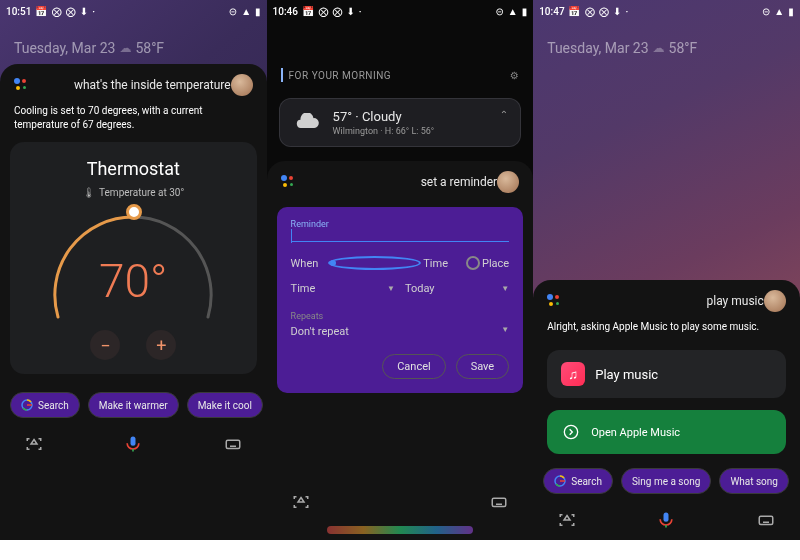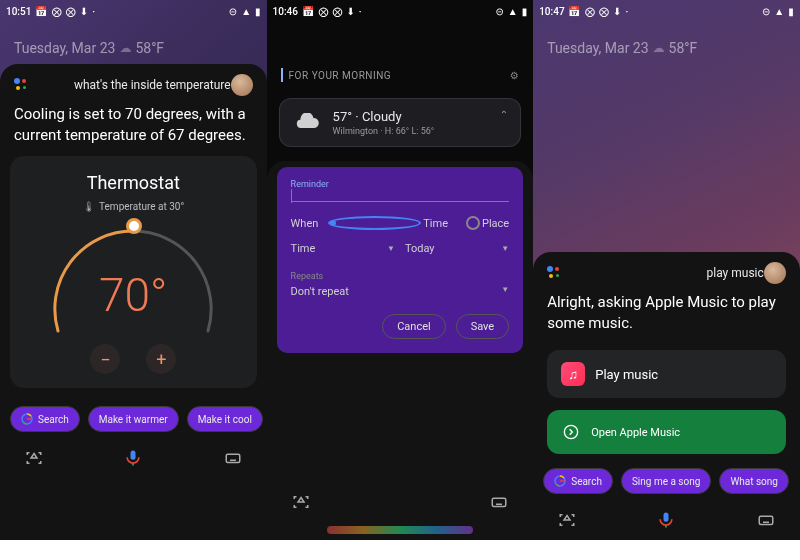--- a/index.html
+++ b/index.html
@@ -74,21 +74,21 @@
   .al-red { width:4px;height:4px;left:8px;top:1px;background:#ea4335;}
   .al-yellow{ width:4px;height:4px;left:2px;top:8px;background:#fbbc05;}
   .al-green{ width:3px;height:3px;left:9px;top:8px;background:#34a853;}
   .query-text { flex:1; text-align:right; font-size:12px; color:#e8e8e8; }
   .avatar {
     width: 22px; height:22px; border-radius:50%;
     background: radial-gradient(circle at 40% 35%, #d9b99b, #a07050);
   }
   .response {
     padding: 0 14px 10px;
-    font-size: 15px;
+    font-size: 10px;
     line-height: 1.4;
     color:#fff;
   }
 
   .card {
     margin: 0 10px 10px;
     background: #1e1f21;
     border-radius: 14px;
     padding: 16px 10px 14px;
   }
@@ -114,21 +114,21 @@
   .pm-btn {
     width:30px;height:30px;border-radius:50%;
     background:#2c2627; color:#f0936a; font-size:18px;
     display:flex; align-items:center; justify-content:center;
   }
 
   .chips {
     display:flex; gap:8px; padding:8px 10px; overflow:hidden;
   }
   .chip {
-    background:#6d28d9; border:1px solid #3a3a3a; border-radius:18px;
+    background:#4c1d95; border:1px solid #3a3a3a; border-radius:18px;
     padding:6px 10px; font-size:10px; color:#e8e8e8; white-space:nowrap;
     display:flex; align-items:center; gap:5px;
   }
   .g-logo {
     width:12px;height:12px;
   }
 
   .bottom-bar {
     display:flex; align-items:center; justify-content:space-between;
     padding: 8px 24px 10px;
@@ -340,20 +340,30 @@
         <path d="M25 18a6 6 0 0 0-1-12 8 8 0 0 0-16 2 5 5 0 0 0 1 10z"></path>
       </svg>
     <div>
       <div class="wc-main">57° · Cloudy</div>
       <div class="wc-sub">Wilmington · H: 66° L: 56°</div>
     </div>
     <div class="wc-expand">⌃</div>
   </div>
 
   <div class="panel" style="flex:1; margin-top:6px;">
+    <div class="panel-header">
+      <div class="assistant-logo">
+        <span class="al-blue"></span>
+          <span class="al-red"></span>
+          <span class="al-yellow"></span>
+          <span class="al-green"></span>
+      </div>
+      <span class="query-text">set a reminder</span>
+      <div class="avatar"></div>
+    </div>
 
     <div class="reminder-card">
       <div class="rem-label">Reminder</div>
       <div class="rem-input-line">
         <div class="rem-cursor"></div>
       </div>
 
       <div class="when-row">
         <span>When</span>
         <span style="width:6px;"></span>

